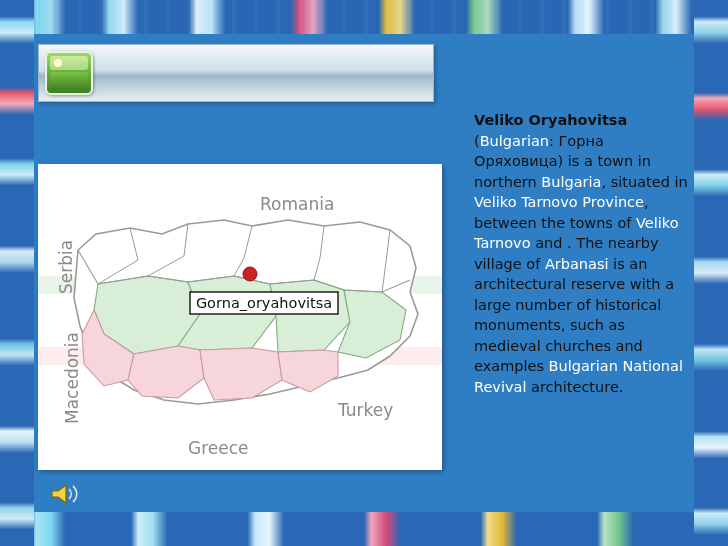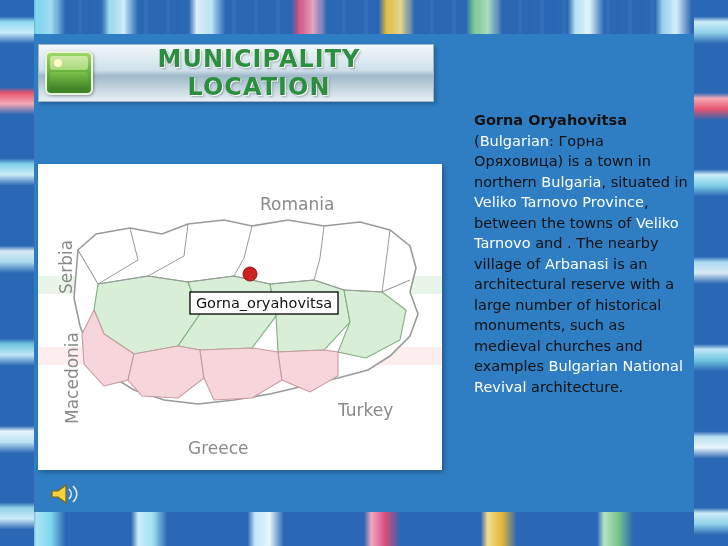--- a/index.html
+++ b/index.html
@@ -154,21 +154,20 @@
   <div class="band band-bottom"></div>
   <div class="band band-left"></div>
   <div class="band band-right"></div>
 
   <div class="title-banner">
     <div class="title-icon">
       <div class="sky"></div>
       <div class="hill"></div>
       <div class="sun"></div>
     </div>
-    <div class="title-text nosel">MUNICIPALITY LOCATION</div>
   </div>
 
   <div class="map-panel">
     <svg class="map-svg" viewBox="0 0 404 306">
       <rect x="0" y="0" width="404" height="306" fill="#ffffff"></rect>
 
       <rect x="0" y="112" width="404" height="18" fill="#e2f2e2" opacity="0.8"></rect>
       <rect x="0" y="183" width="404" height="18" fill="#fde8ea" opacity="0.8"></rect>
 
       <path d="M40,86 L58,70 L92,64 L124,70 L150,60 L186,56 L214,62 L250,56 L286,62 L322,58 L352,66 L372,82
@@ -201,21 +200,21 @@
 
       <text class="map-label" x="222" y="46" font-size="17">Romania</text>
       <text class="map-label" x="34" y="130" font-size="17" transform="rotate(-90 34 130)">Serbia</text>
       <text class="map-label" x="40" y="260" font-size="17" transform="rotate(-90 40 260)">Macedonia</text>
       <text class="map-label" x="150" y="290" font-size="17">Greece</text>
       <text class="map-label" x="300" y="252" font-size="17">Turkey</text>
     </svg>
   </div>
 
   <div class="text-panel">
-    <b>Gorna Oryahovitsa</b>
+    <b>Veliko Oryahovitsa</b>
     <span>(</span><span class="lnk">Bulgarian</span><span>: Горна Оряховица) is a town in northern </span><span class="lnk">Bulgaria</span><span>, situated in </span><span class="lnk">Veliko Tarnovo Province</span><span>, between the towns of </span><span class="lnk">Veliko Tarnovo</span><span> and . The nearby village of </span><span class="lnk">Arbanasi</span><span> is an architectural reserve with a large number of historical monuments, such as medieval churches and examples </span><span class="lnk">Bulgarian National Revival</span><span> architecture.</span>
   </div>
 
   <svg class="sound-icon" viewBox="0 0 36 28">
     <path d="M4,11 L10,11 L18,5 L18,23 L10,17 L4,17 Z" fill="#f4d23c" stroke="#7a6410" stroke-width="1.2"></path>
     <path d="M21,9 C24,12 24,16 21,19" fill="none" stroke="#e8e8e8" stroke-width="1.6"></path>
     <path d="M25,6 C30,11 30,17 25,22" fill="none" stroke="#e8e8e8" stroke-width="1.6"></path>
   </svg>
 
 </div>

